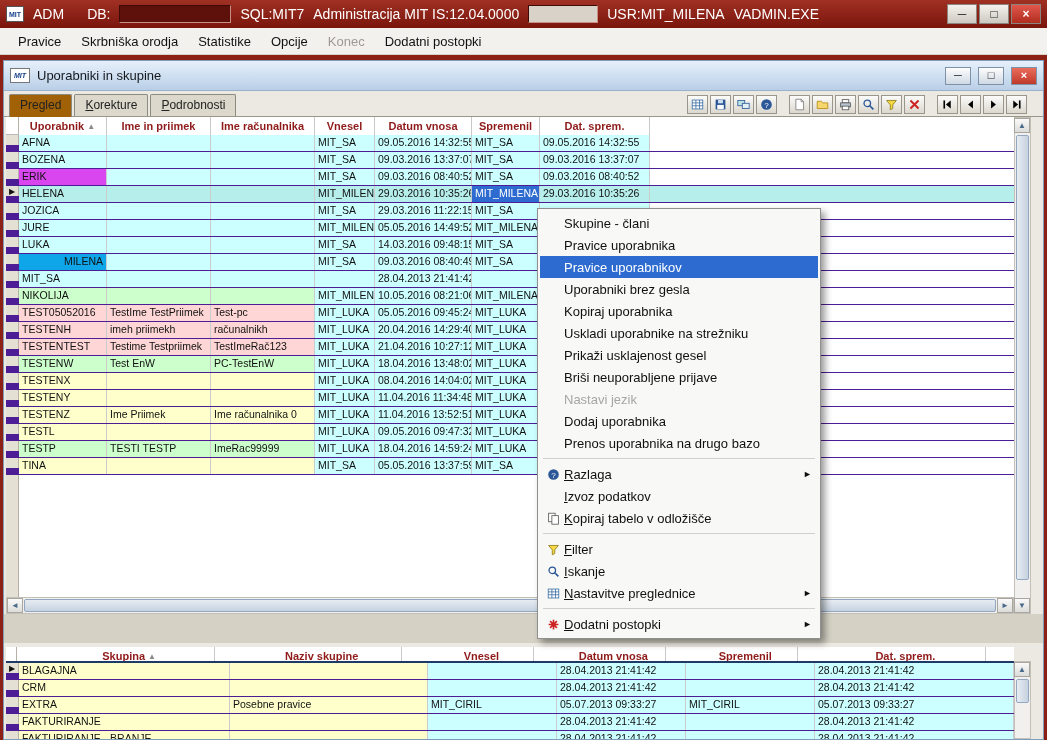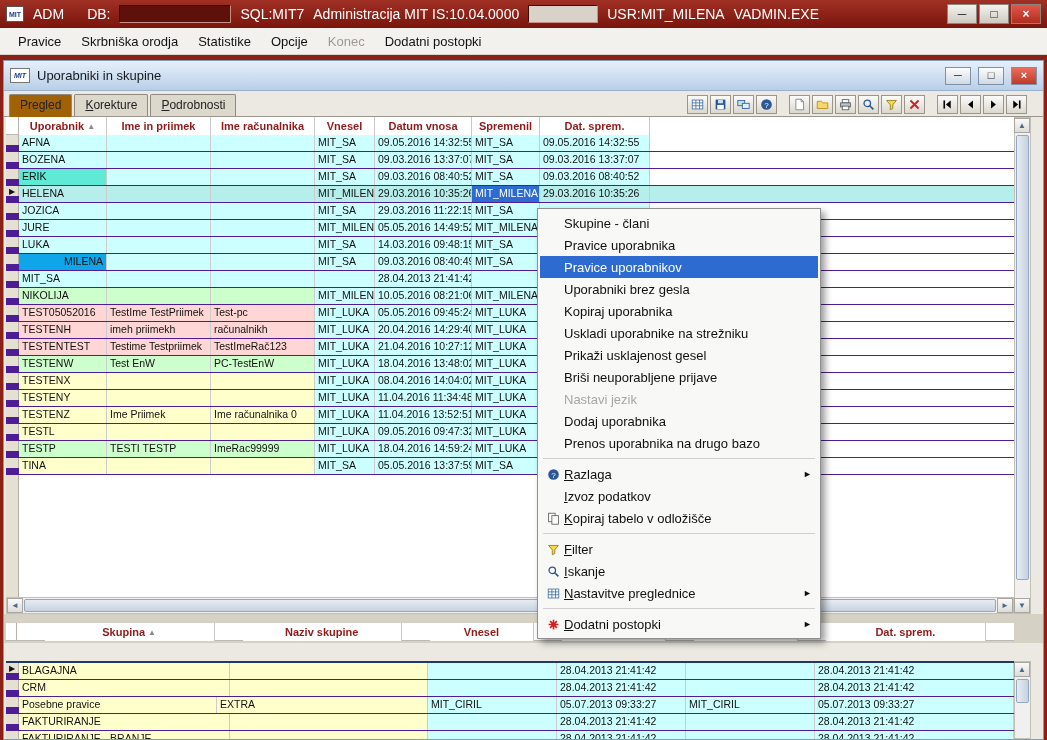--- a/index.html
+++ b/index.html
@@ -98,21 +98,21 @@
     border:1px solid #c3c0b8; }
   .vscroll.main { top:56px; height:497px; }
   .vscroll.groups { top:600px; bottom:0; }
   .vthumb { position:absolute; left:1px; width:13px; background:linear-gradient(90deg,#e7ecf2,#c6d2e0);
     border:1px solid #93a8c0; border-radius:2px; }
   .sbtn.vtop { position:absolute; top:0; left:-1px; }
   .sbtn.vbottom { position:absolute; bottom:0; left:-1px; }
 
   .splitgap { position:absolute; left:0; right:0; top:553px; height:29px; background:#d5d1c5; }
 
-  .groups-head { top:562px;gap:28px; }
+  .groups-head { top:586px;gap:28px; }
   .groups-body { top:600px; bottom:0; border-top:2px solid #1e3a66; }
 
   
   .context-menu { position:absolute; left:537px; top:208px; width:284px;
     background:#f8f8f6; border:1px solid #8f8f8f; box-shadow:4px 4px 7px rgba(0,0,0,.4);
     padding:3px 2px; z-index:100; font-size:13px; }
   .menu-item { height:22px; display:flex; align-items:center; padding:0 18px 0 3px;
     color:#101010; position:relative; white-space:nowrap; }
   .mi-icon { width:21px; flex:none; display:flex; align-items:center; justify-content:center; }
   .mi-icon svg { width:13px; height:13px; }
@@ -124,21 +124,21 @@
 </style>
 </head>
 <body>
 
 <div class="titlebar">
   <div class="app-icon">MIT</div>
   <span>ADM</span>
   <span style="margin-left:14px">DB:</span>
   <div class="tb-field dark"></div>
   <span>SQL:MIT7</span>
-  <span>Administracija MIT IS:10.04.0000</span>
+  <span>Administracija MIT IS:12.04.0000</span>
   <div class="tb-field light"></div>
   <span>USR:MIT_MILENA</span>
   <span>VADMIN.EXE</span>
   <div class="tb-spacer"></div>
   <div class="winbtns">
     <div class="winbtn">─</div>
     <div class="winbtn">□</div>
     <div class="winbtn close">×</div>
   </div>
 </div>
@@ -287,21 +287,21 @@
         <div class="cell uc1" style="background: rgb(204, 255, 255);"></div>
         <div class="cell uc2" style="background: rgb(204, 255, 255);"></div>
         <div class="cell uc3" style="background: rgb(204, 255, 255);">MIT_SA</div>
         <div class="cell uc4" style="background: rgb(204, 255, 255);">09.03.2016 13:37:07</div>
         <div class="cell uc5" style="background: rgb(204, 255, 255);">MIT_SA</div>
         <div class="cell uc6" style="background: rgb(204, 255, 255);">09.03.2016 13:37:07</div>
         <div class="cell fillc" style="background: rgb(255, 255, 255);"></div>
       </div>
       <div class="grow">
         <div class="gut"></div>
-        <div class="cell uc0" style="background: #5eead4;">ERIK</div>
+        <div class="cell uc0" style="background: #d946ef;">ERIK</div>
         <div class="cell uc1" style="background: rgb(204, 255, 255);"></div>
         <div class="cell uc2" style="background: rgb(204, 255, 255);"></div>
         <div class="cell uc3" style="background: rgb(204, 255, 255);">MIT_SA</div>
         <div class="cell uc4" style="background: rgb(204, 255, 255);">09.03.2016 08:40:52</div>
         <div class="cell uc5" style="background: rgb(204, 255, 255);">MIT_SA</div>
         <div class="cell uc6" style="background: rgb(204, 255, 255);">09.03.2016 08:40:52</div>
         <div class="cell fillc" style="background: rgb(255, 255, 255);"></div>
       </div>
       <div class="grow">
         <div class="gut">▶</div>
@@ -533,22 +533,22 @@
         <div class="gut"></div>
         <div class="cell gc0" style="background: rgb(255, 255, 204);">CRM</div>
         <div class="cell gc1" style="background: rgb(255, 255, 204);"></div>
         <div class="cell gc2" style="background: rgb(204, 255, 255);"></div>
         <div class="cell gc3" style="background: rgb(204, 255, 255);">28.04.2013 21:41:42</div>
         <div class="cell gc4" style="background: rgb(204, 255, 255);"></div>
         <div class="cell gc5" style="background: rgb(204, 255, 255);">28.04.2013 21:41:42</div>
       </div>
       <div class="grow">
         <div class="gut"></div>
+        <div class="cell gc0" style="background: rgb(255, 255, 204);">EXTRA</div>
         <div class="cell gc1" style="background: rgb(255, 255, 204);">Posebne pravice</div>
-        <div class="cell gc0" style="background: rgb(255, 255, 204);">EXTRA</div>
         <div class="cell gc2" style="background: rgb(204, 255, 255);">MIT_CIRIL</div>
         <div class="cell gc3" style="background: rgb(204, 255, 255);">05.07.2013 09:33:27</div>
         <div class="cell gc4" style="background: rgb(204, 255, 255);">MIT_CIRIL</div>
         <div class="cell gc5" style="background: rgb(204, 255, 255);">05.07.2013 09:33:27</div>
       </div>
       <div class="grow">
         <div class="gut"></div>
         <div class="cell gc0" style="background: rgb(255, 255, 204);">FAKTURIRANJE</div>
         <div class="cell gc1" style="background: rgb(255, 255, 204);"></div>
         <div class="cell gc2" style="background: rgb(204, 255, 255);"></div>

